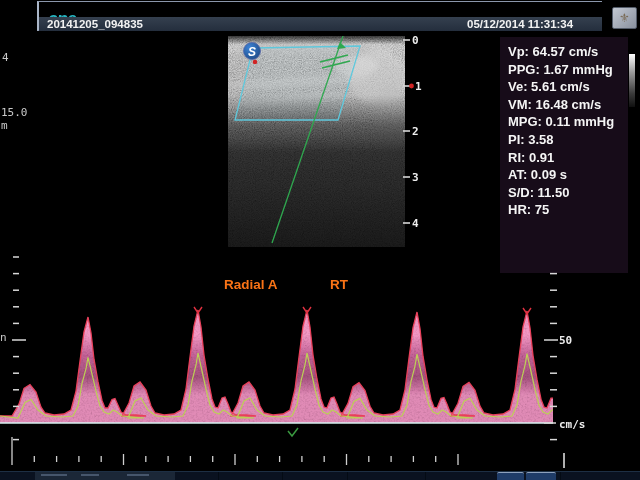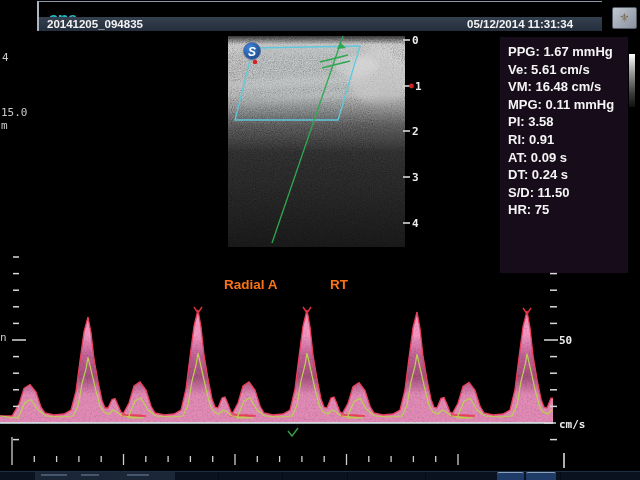--- a/index.html
+++ b/index.html
@@ -141,28 +141,28 @@
       <text x="14" y="99" fill="#eee" font-size="11" font-weight="bold" font-family="DejaVu Sans Mono, monospace">2</text>
       <line x1="5" y1="141" x2="12" y2="141" stroke="#d8d8d8" stroke-width="1.6"></line>
       <text x="14" y="145" fill="#eee" font-size="11" font-weight="bold" font-family="DejaVu Sans Mono, monospace">3</text>
       <line x1="5" y1="187" x2="12" y2="187" stroke="#d8d8d8" stroke-width="1.6"></line>
       <text x="14" y="191" fill="#eee" font-size="11" font-weight="bold" font-family="DejaVu Sans Mono, monospace">4</text>
       <circle cx="13.5" cy="50" r="2.4" fill="#d02424"></circle>
     </svg>
 
   <div class="panel">
     <div id="mlist">
+        <div class="mrow">Vp: 64.57 cm/s</div>
         <div class="mrow">PPG: 1.67 mmHg</div>
         <div class="mrow">Ve: 5.61 cm/s</div>
         <div class="mrow">VM: 16.48 cm/s</div>
         <div class="mrow">MPG: 0.11 mmHg</div>
         <div class="mrow">PI: 3.58</div>
         <div class="mrow">RI: 0.91</div>
         <div class="mrow">AT: 0.09 s</div>
-        <div class="mrow">DT: 0.24 s</div>
         <div class="mrow">S/D: 11.50</div>
         <div class="mrow">HR: 75</div>
       </div>
   </div>
   <div class="graybar"></div>
 
   <span class="spec-label" style="left:224px">Radial A</span>
   <span class="spec-label" style="left:330px">RT</span>
 
   <svg class="specsvg" width="640" height="230" id="specsvg">

